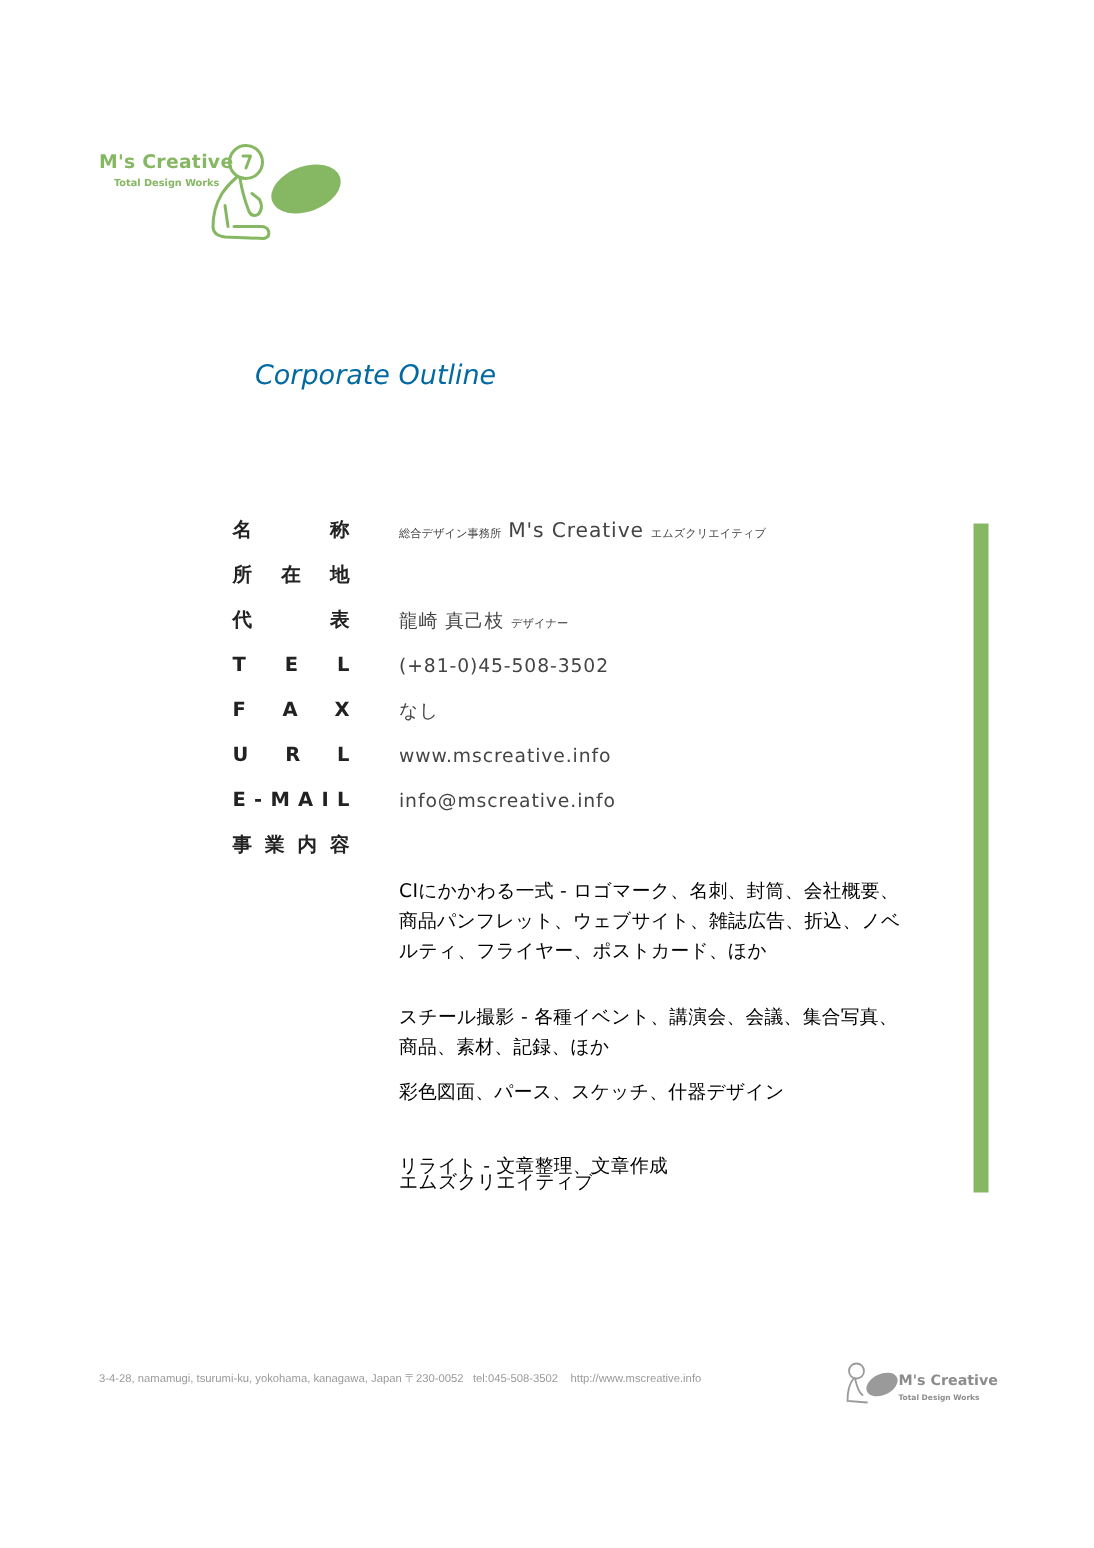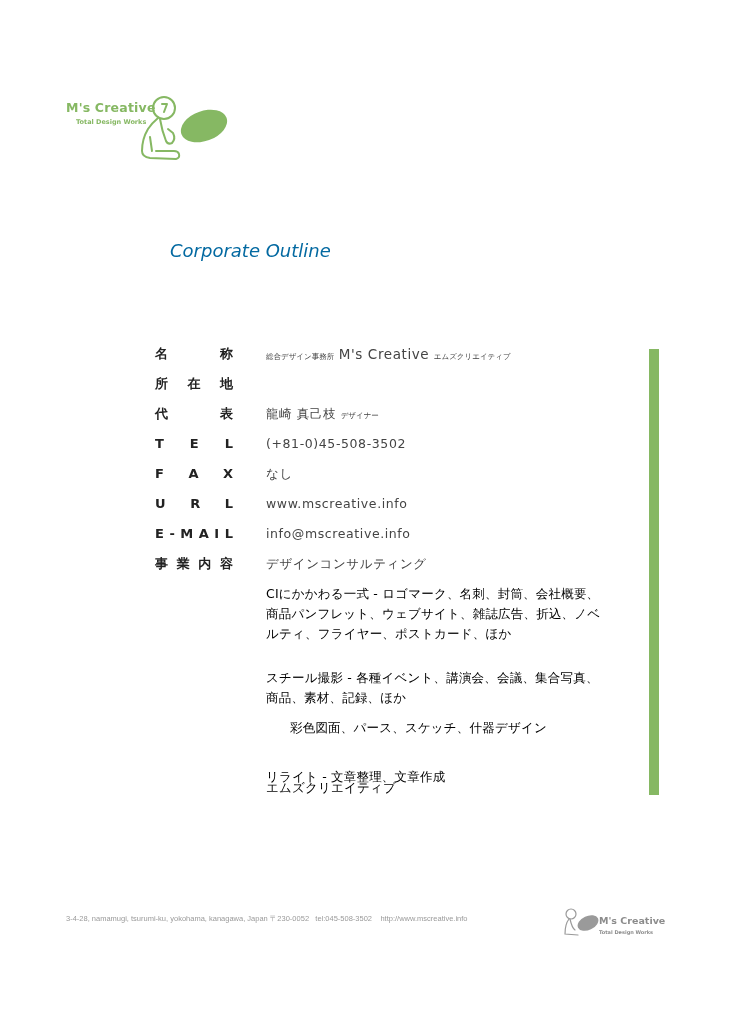--- a/index.html
+++ b/index.html
@@ -118,27 +118,26 @@
     </div>
     <div class="value">info@mscreative.info</div>
   </div>
   <div class="row">
     <div class="label">
       <span>事</span>
       <span>業</span>
       <span>内</span>
       <span>容</span>
     </div>
-    <div class="value">デザインコンサルティング</div>
   </div>
 </div>
 
 <div class="extra" style="top:584px;">CIにかかわる一式 - ロゴマーク、名刺、封筒、会社概要、商品パンフレット、ウェブサイト、雑誌広告、折込、ノベルティ、フライヤー、ポストカード、ほか</div>
 <div class="extra" style="top:668px;">スチール撮影 - 各種イベント、講演会、会議、集合写真、商品、素材、記録、ほか</div>
-<div class="extra" style="top:718px;margin-left:24px;">彩色図面、パース、スケッチ、什器デザイン</div>
+<div class="extra" style="top:718px;">彩色図面、パース、スケッチ、什器デザイン</div>
 <div class="extra" style="top:767px;">リライト - 文章整理、文章作成</div>
 <div class="extra" style="top:778px;">エムズクリエイティブ</div>
 
 <div class="green-bar"></div>
 
 <div class="footer-text">
   <span>3-4-28, namamugi, tsurumi-ku, yokohama, kanagawa, Japan 〒230-0052</span>&nbsp;&nbsp;
   <span>tel:045-508-3502</span>&nbsp;&nbsp;&nbsp;
   <span>http://www.mscreative.info</span>
 </div>

